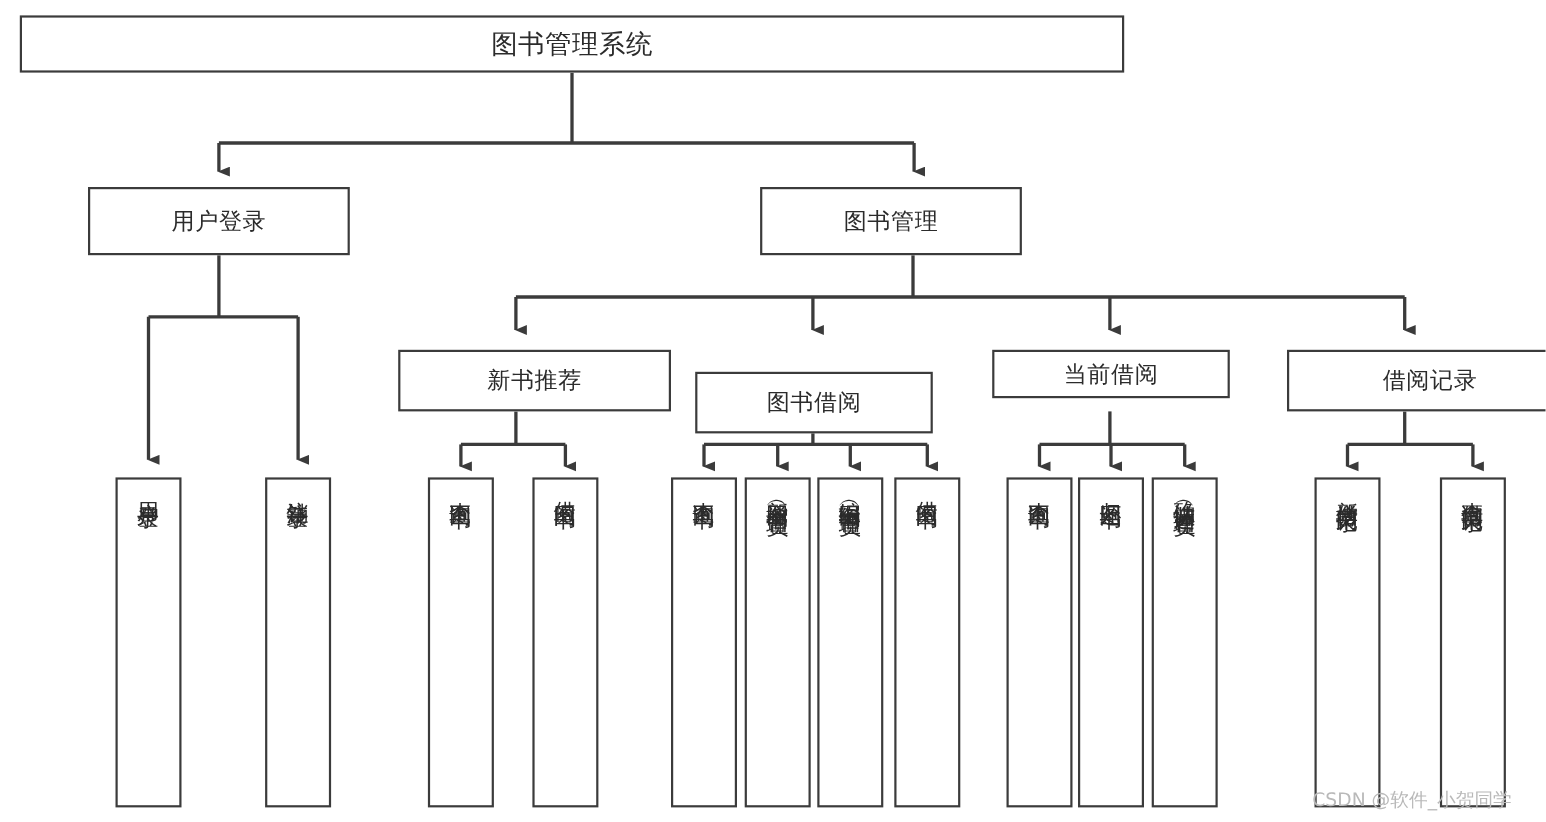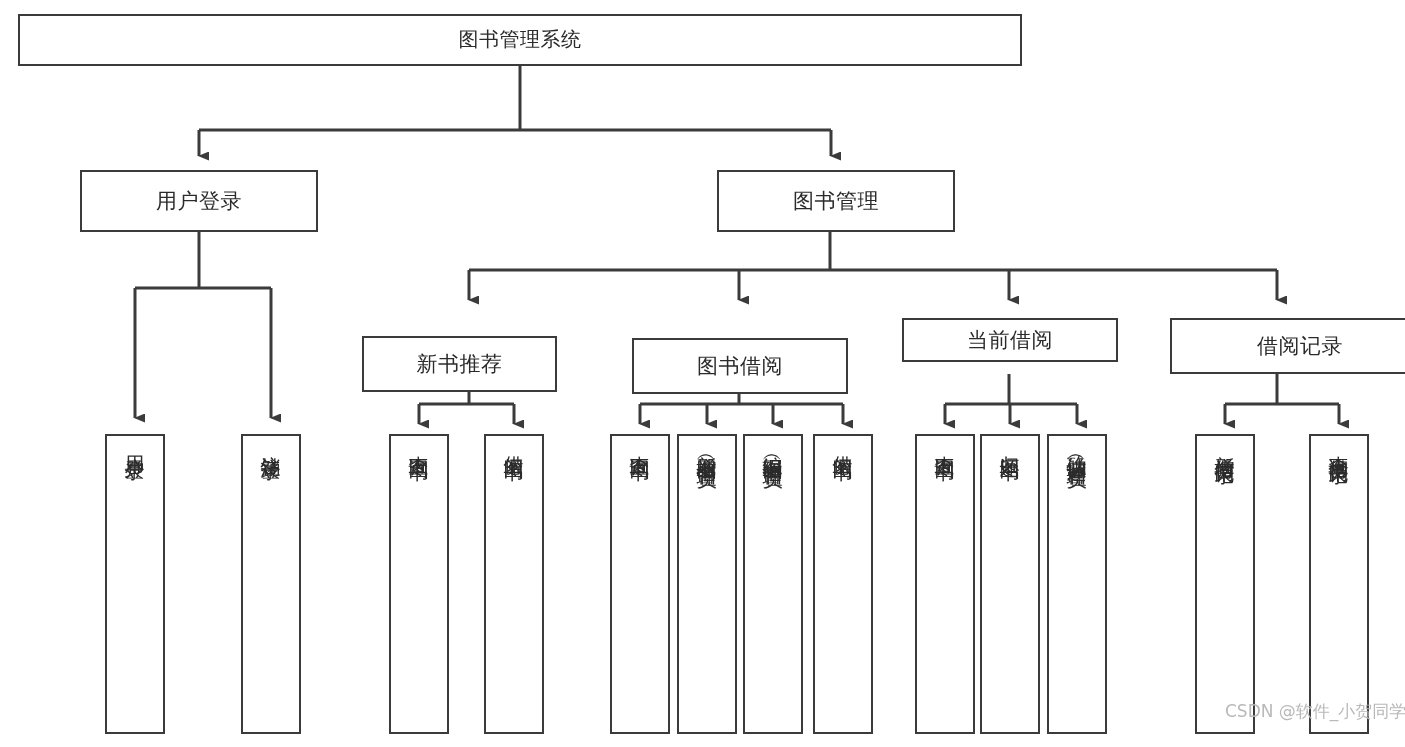--- a/index.html
+++ b/index.html
@@ -41,47 +41,46 @@
     display: block;
     text-align: center;
     line-height: 1.18;
     letter-spacing: 0.5px;
   }
   .node.horiz .lbl {
     writing-mode: horizontal-tb;
     font-size: 21px;
   }
   .node.root .lbl {
-    font-size: 20px;
+    font-size: 24px;
   }
   .node.vert {
     align-items: flex-start;
     justify-content: center;
     padding-top: 4px;
   }
   .node.vert .lbl {
     writing-mode: vertical-rl;
     text-orientation: upright;
     font-size: 20px;
     line-height: 1.5;
     letter-spacing: 2px;
     white-space: nowrap;
   }
   .node.vert.tall .lbl {
     font-size: 20px;
   }
   .watermark {
     position: absolute;
     left: 1193px;
-    top: 700px;
+    top: 716px;
     font-size: 17px;
     color: #b9b9b9;
     white-space: nowrap;
     font-family: "DejaVu Sans", "Liberation Sans", sans-serif;
-    margin-left: 32px;
   }
 </style>
 </head>
 <body>
 
 <div id="canvas">
 
   <svg class="edges" viewBox="0 0 1405 747">
     <defs>
       <marker id="arrow" markerWidth="10" markerHeight="11" refX="4.5" refY="10" orient="auto" markerUnits="userSpaceOnUse">
@@ -133,25 +132,25 @@
   </svg>
 
   <div class="node root horiz" style="left:18px; top:14px; width:1004px; height:52px;">
     <span class="lbl">图书管理系统</span>
   </div>
 
   <div class="node horiz" style="left:80px; top:170px; width:238px; height:62px;">
     <span class="lbl">用户登录</span>
   </div>
 
-  <div class="node horiz" style="left:717px; top:170px; width:238px; height:62px;">
+  <div class="node horiz" style="left:691px; top:170px; width:238px; height:62px;">
     <span class="lbl">图书管理</span>
   </div>
 
-  <div class="node horiz" style="left:362px; top:336px; width:195px; height:56px;">
+  <div class="node horiz" style="left:362px; top:318px; width:248px; height:56px;">
     <span class="lbl">新书推荐</span>
   </div>
 
   <div class="node horiz" style="left:632px; top:318px; width:216px; height:56px;margin-top:20px;">
     <span class="lbl">图书借阅</span>
   </div>
 
   <div class="node horiz" style="left:902px; top:318px; width:216px; height:44px;">
     <span class="lbl">当前借阅</span>
   </div>

